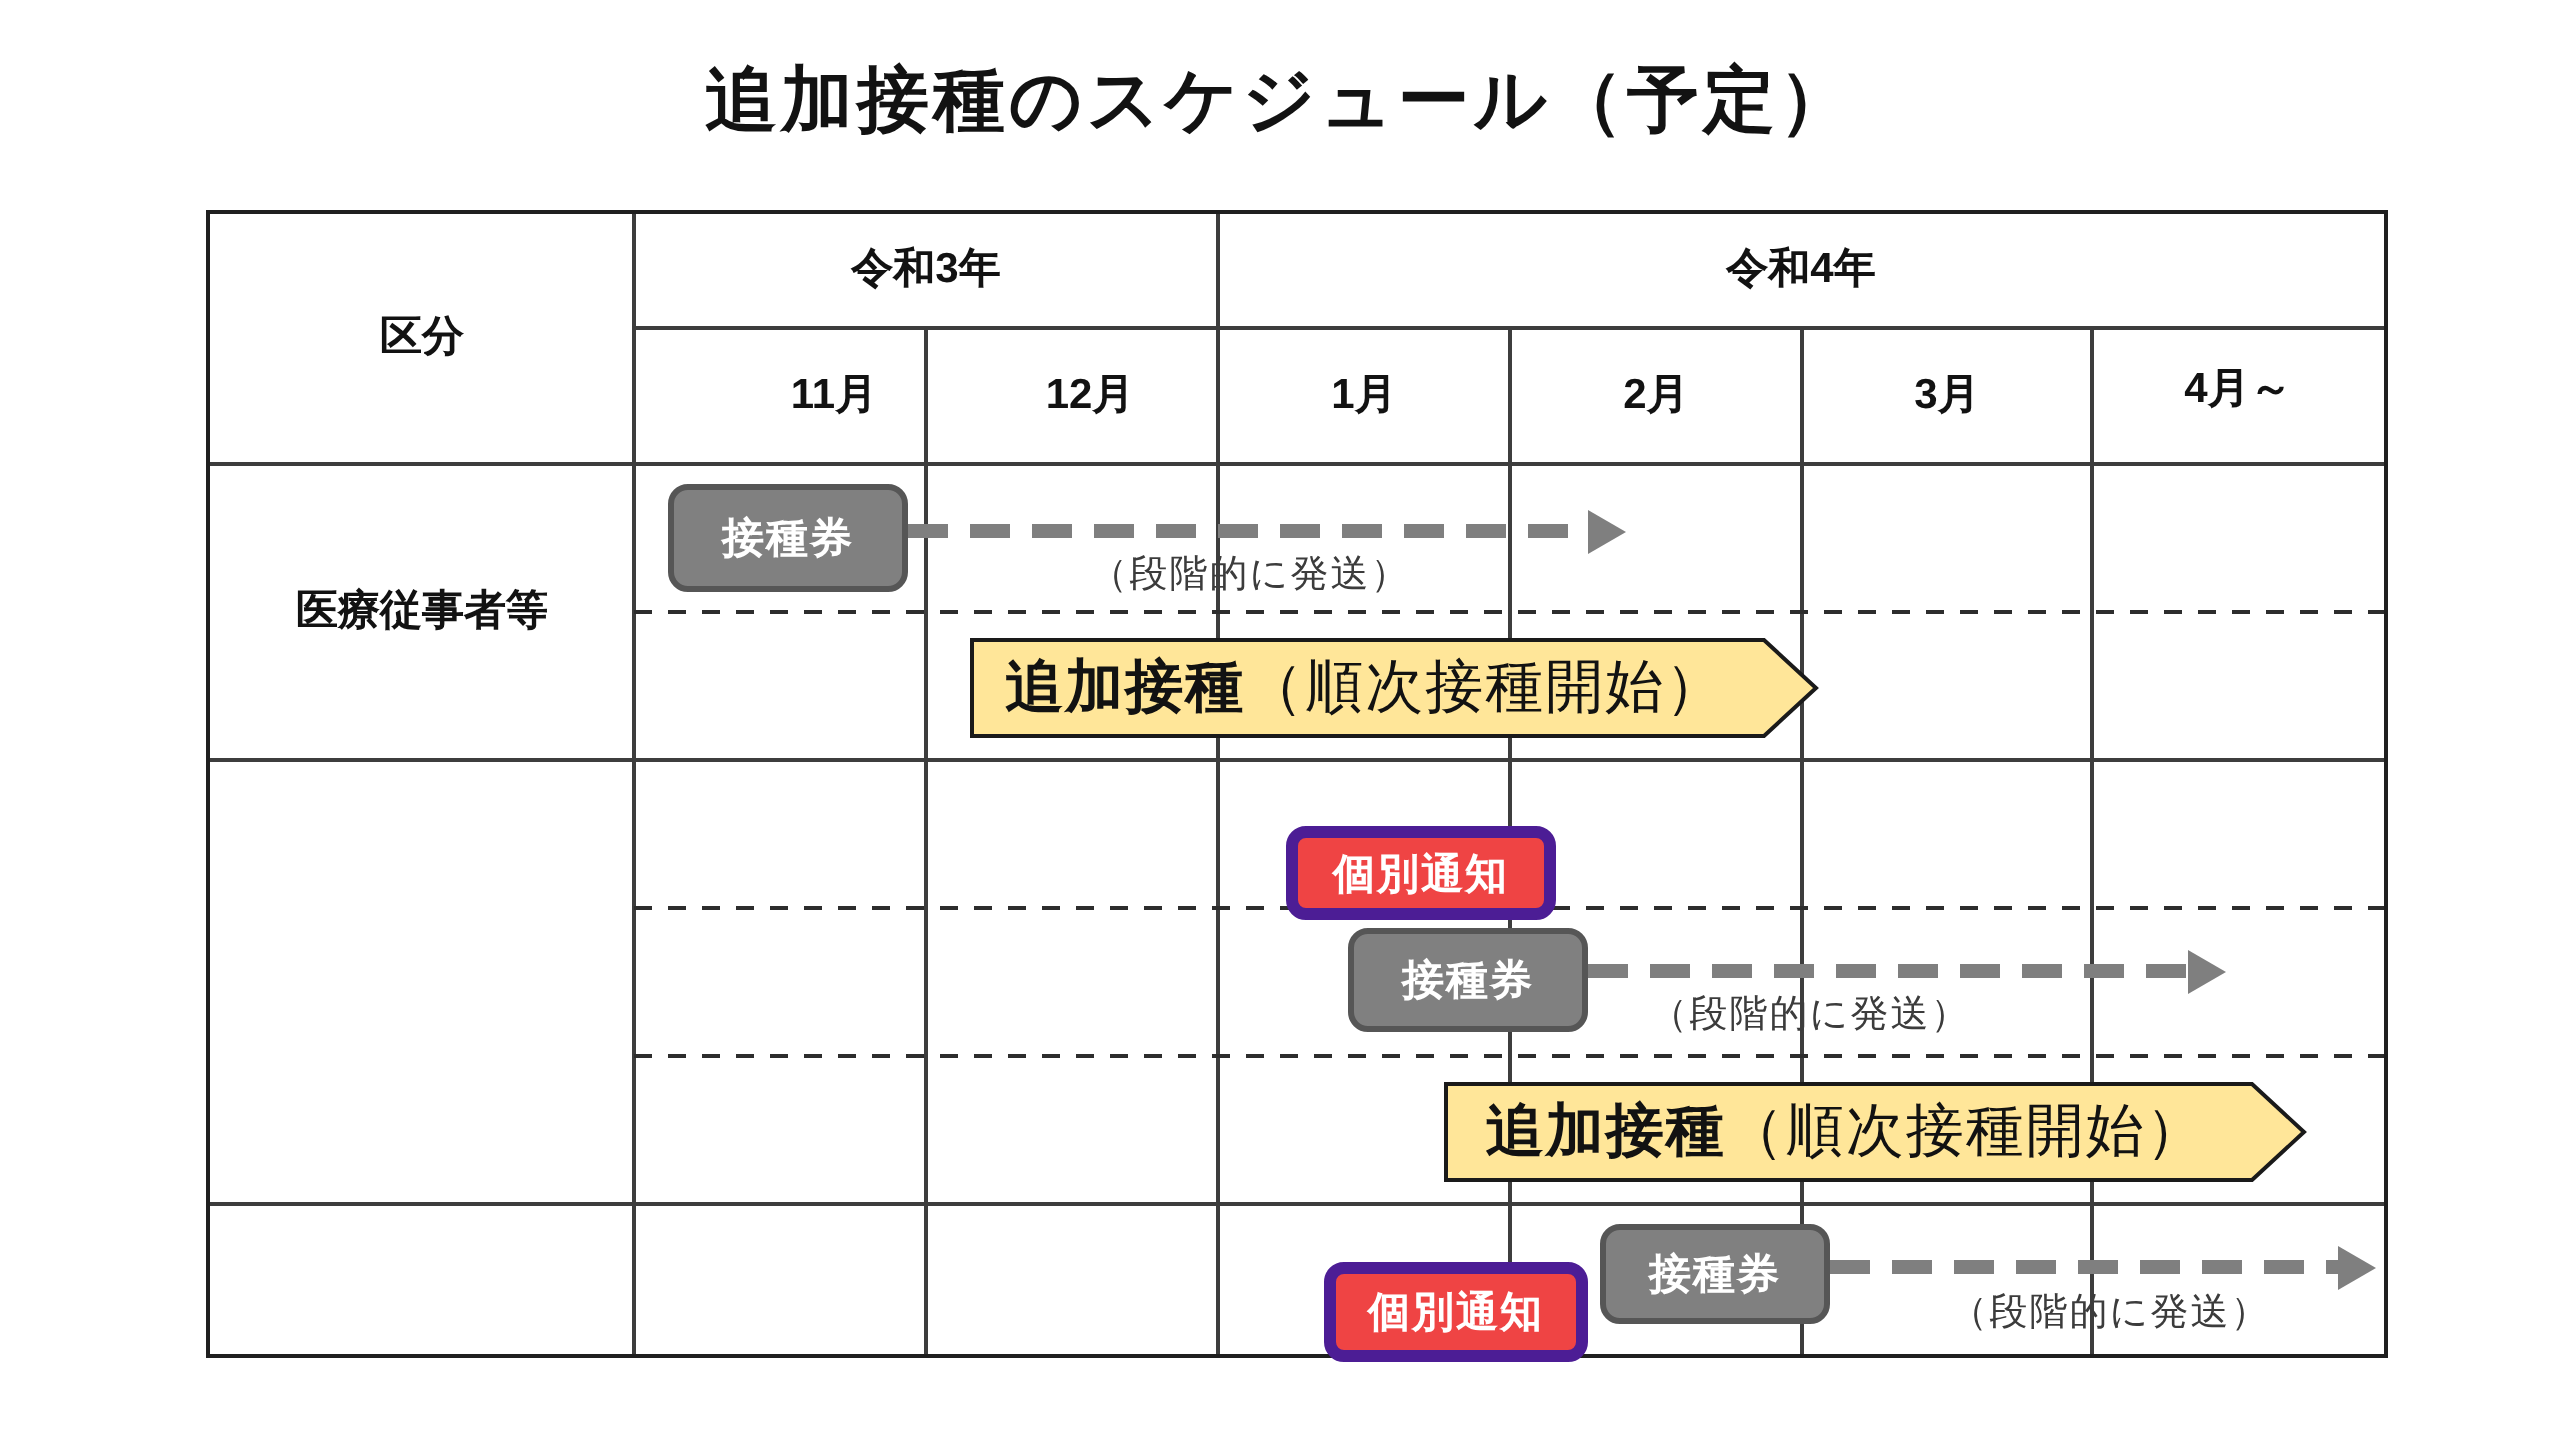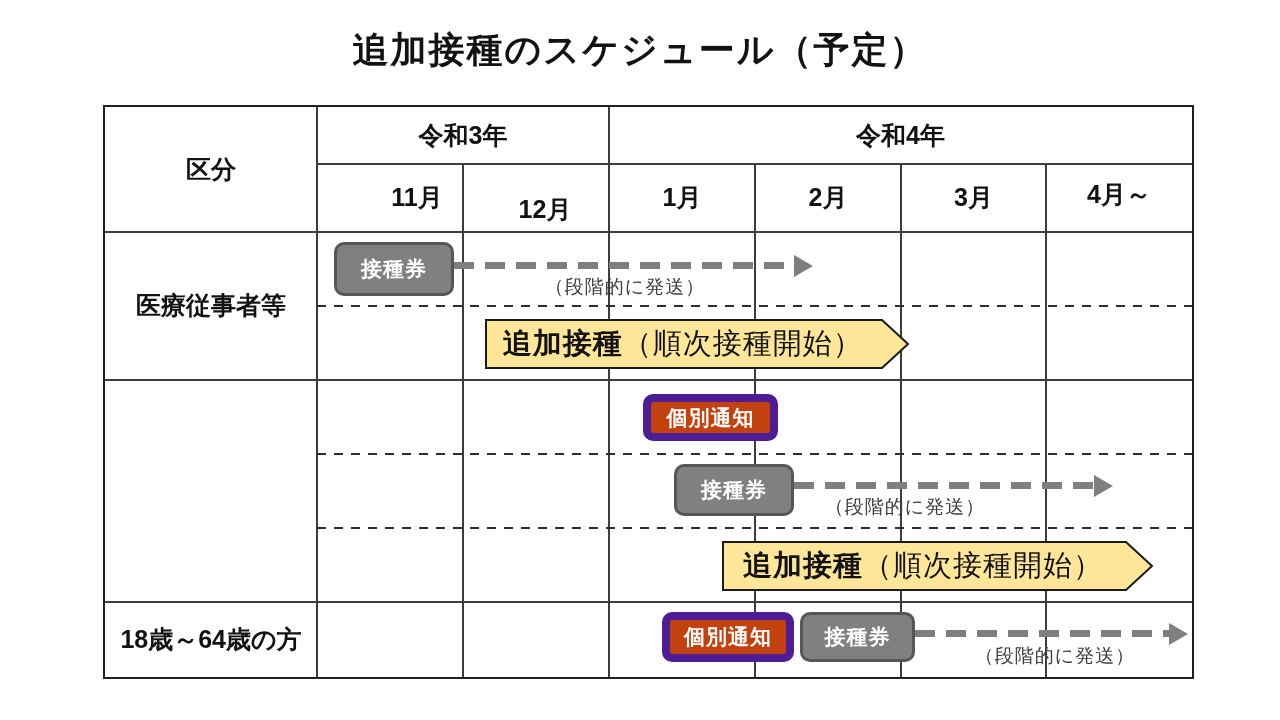--- a/index.html
+++ b/index.html
@@ -7,26 +7,26 @@
   .canvas{position:relative;width:1280px;height:720px;background:#ffffff;}
   .title{position:absolute;left:0;top:26px;width:100%;text-align:center;
          font-size:36px;font-weight:bold;color:#121212;letter-spacing:2px;}
   .table{position:absolute;left:103px;top:105px;width:1087px;height:570px;
          border:2px solid #1f1f1f;box-sizing:content-box;}
   .vline{position:absolute;width:2px;background:#3d3d3d;transform:translateX(-1px);}
   .hline{position:absolute;height:2px;background:#3d3d3d;transform:translateY(-1px);}
   .hdash{position:absolute;height:2px;transform:translateY(-1px);
          background:repeating-linear-gradient(90deg,#2d2d2d 0 9px,transparent 9px 17px);}
   .cell{position:absolute;display:flex;flex-direction:column;align-items:center;justify-content:center;
-        font-weight:bold;color:#121212;font-size:25px;text-align:center;line-height:1.35;}
+        font-weight:bold;color:#121212;font-size:21px;text-align:center;line-height:1.35;}
   .badge{position:absolute;display:flex;align-items:center;justify-content:center;
          font-weight:bold;color:#ffffff;font-size:21px;border-radius:10px;box-sizing:border-box;
          letter-spacing:1px;}
   .badge.gray{background:#808080;border:3px solid #565656;}
-  .badge.orange{background:#c2410c;border:8px solid #4c1d95;}
+  .badge.orange{background:#ef4444;border:6px solid #4c1d95;margin-top:19px;}
   .dash-arrow{position:absolute;height:7px;
          background:repeating-linear-gradient(90deg,#7f7f7f 0 20px,transparent 20px 31px);}
   .arrow-head{position:absolute;width:0;height:0;
          border-left:19px solid #7f7f7f;border-top:11px solid transparent;border-bottom:11px solid transparent;}
   .caption{position:absolute;font-size:19px;color:#3c3c3c;text-align:center;letter-spacing:1px;}
   .banner{position:absolute;}
   .banner svg{display:block;}
   .banner .txt{position:absolute;left:0;top:0;width:93%;height:100%;
          display:flex;align-items:center;justify-content:center;
          font-size:29px;color:#121212;letter-spacing:1px;white-space:nowrap;}
@@ -54,28 +54,27 @@
     <div class="hline" style="top:495px;left:0;width:1087px;"></div>
 
     <div class="hdash" style="top:199px;left:212px;width:875px;"></div>
     <div class="hdash" style="top:347px;left:212px;width:875px;"></div>
     <div class="hdash" style="top:421px;left:212px;width:875px;"></div>
 
     <div class="cell" style="left:0;top:0;width:212px;height:125px;">区分</div>
     <div class="cell" style="left:212px;top:0;width:292px;height:57px;">令和3年</div>
     <div class="cell" style="left:504px;top:0;width:583px;height:57px;">令和4年</div>
     <div class="cell" style="left:216px;top:57px;width:146px;height:68px;margin-left:23px;">11月</div>
-    <div class="cell" style="left:358px;top:69px;width:164px;height:68px;">12月</div>
+    <div class="cell" style="left:358px;top:57px;width:164px;height:68px;">12月</div>
     <div class="cell" style="left:504px;top:57px;width:146px;height:68px;">1月</div>
     <div class="cell" style="left:650px;top:57px;width:146px;height:68px;">2月</div>
     <div class="cell" style="left:796px;top:57px;width:145px;height:68px;">3月</div>
     <div class="cell" style="left:941px;top:54px;width:146px;height:68px;">4月～</div>
 
     <div class="cell" style="left:0;top:125px;width:212px;height:148px;">医療従事者等</div>
-    <div class="cell" style="left:0;top:495px;width:212px;height:75px;">18歳～64歳の方</div>
 
     <div class="badge gray" style="left:229px;top:135px;width:120px;height:54px;">接種券</div>
     <div class="dash-arrow" style="left:349px;top:155px;width:342px;"></div>
     <div class="arrow-head" style="left:689px;top:148px;"></div>
     <div class="caption" style="left:400px;top:167px;width:240px;">（段階的に発送）</div>
 
     <div class="banner" style="left:380px;top:212px;width:425px;height:50px;">
       <svg width="425" height="50" viewBox="0 0 425 50">
         <polygon points="1,1 397,1 423,25 397,49 1,49" stroke="#1a1a1a" stroke-width="2" fill="#FFE699"></polygon>
       </svg>

